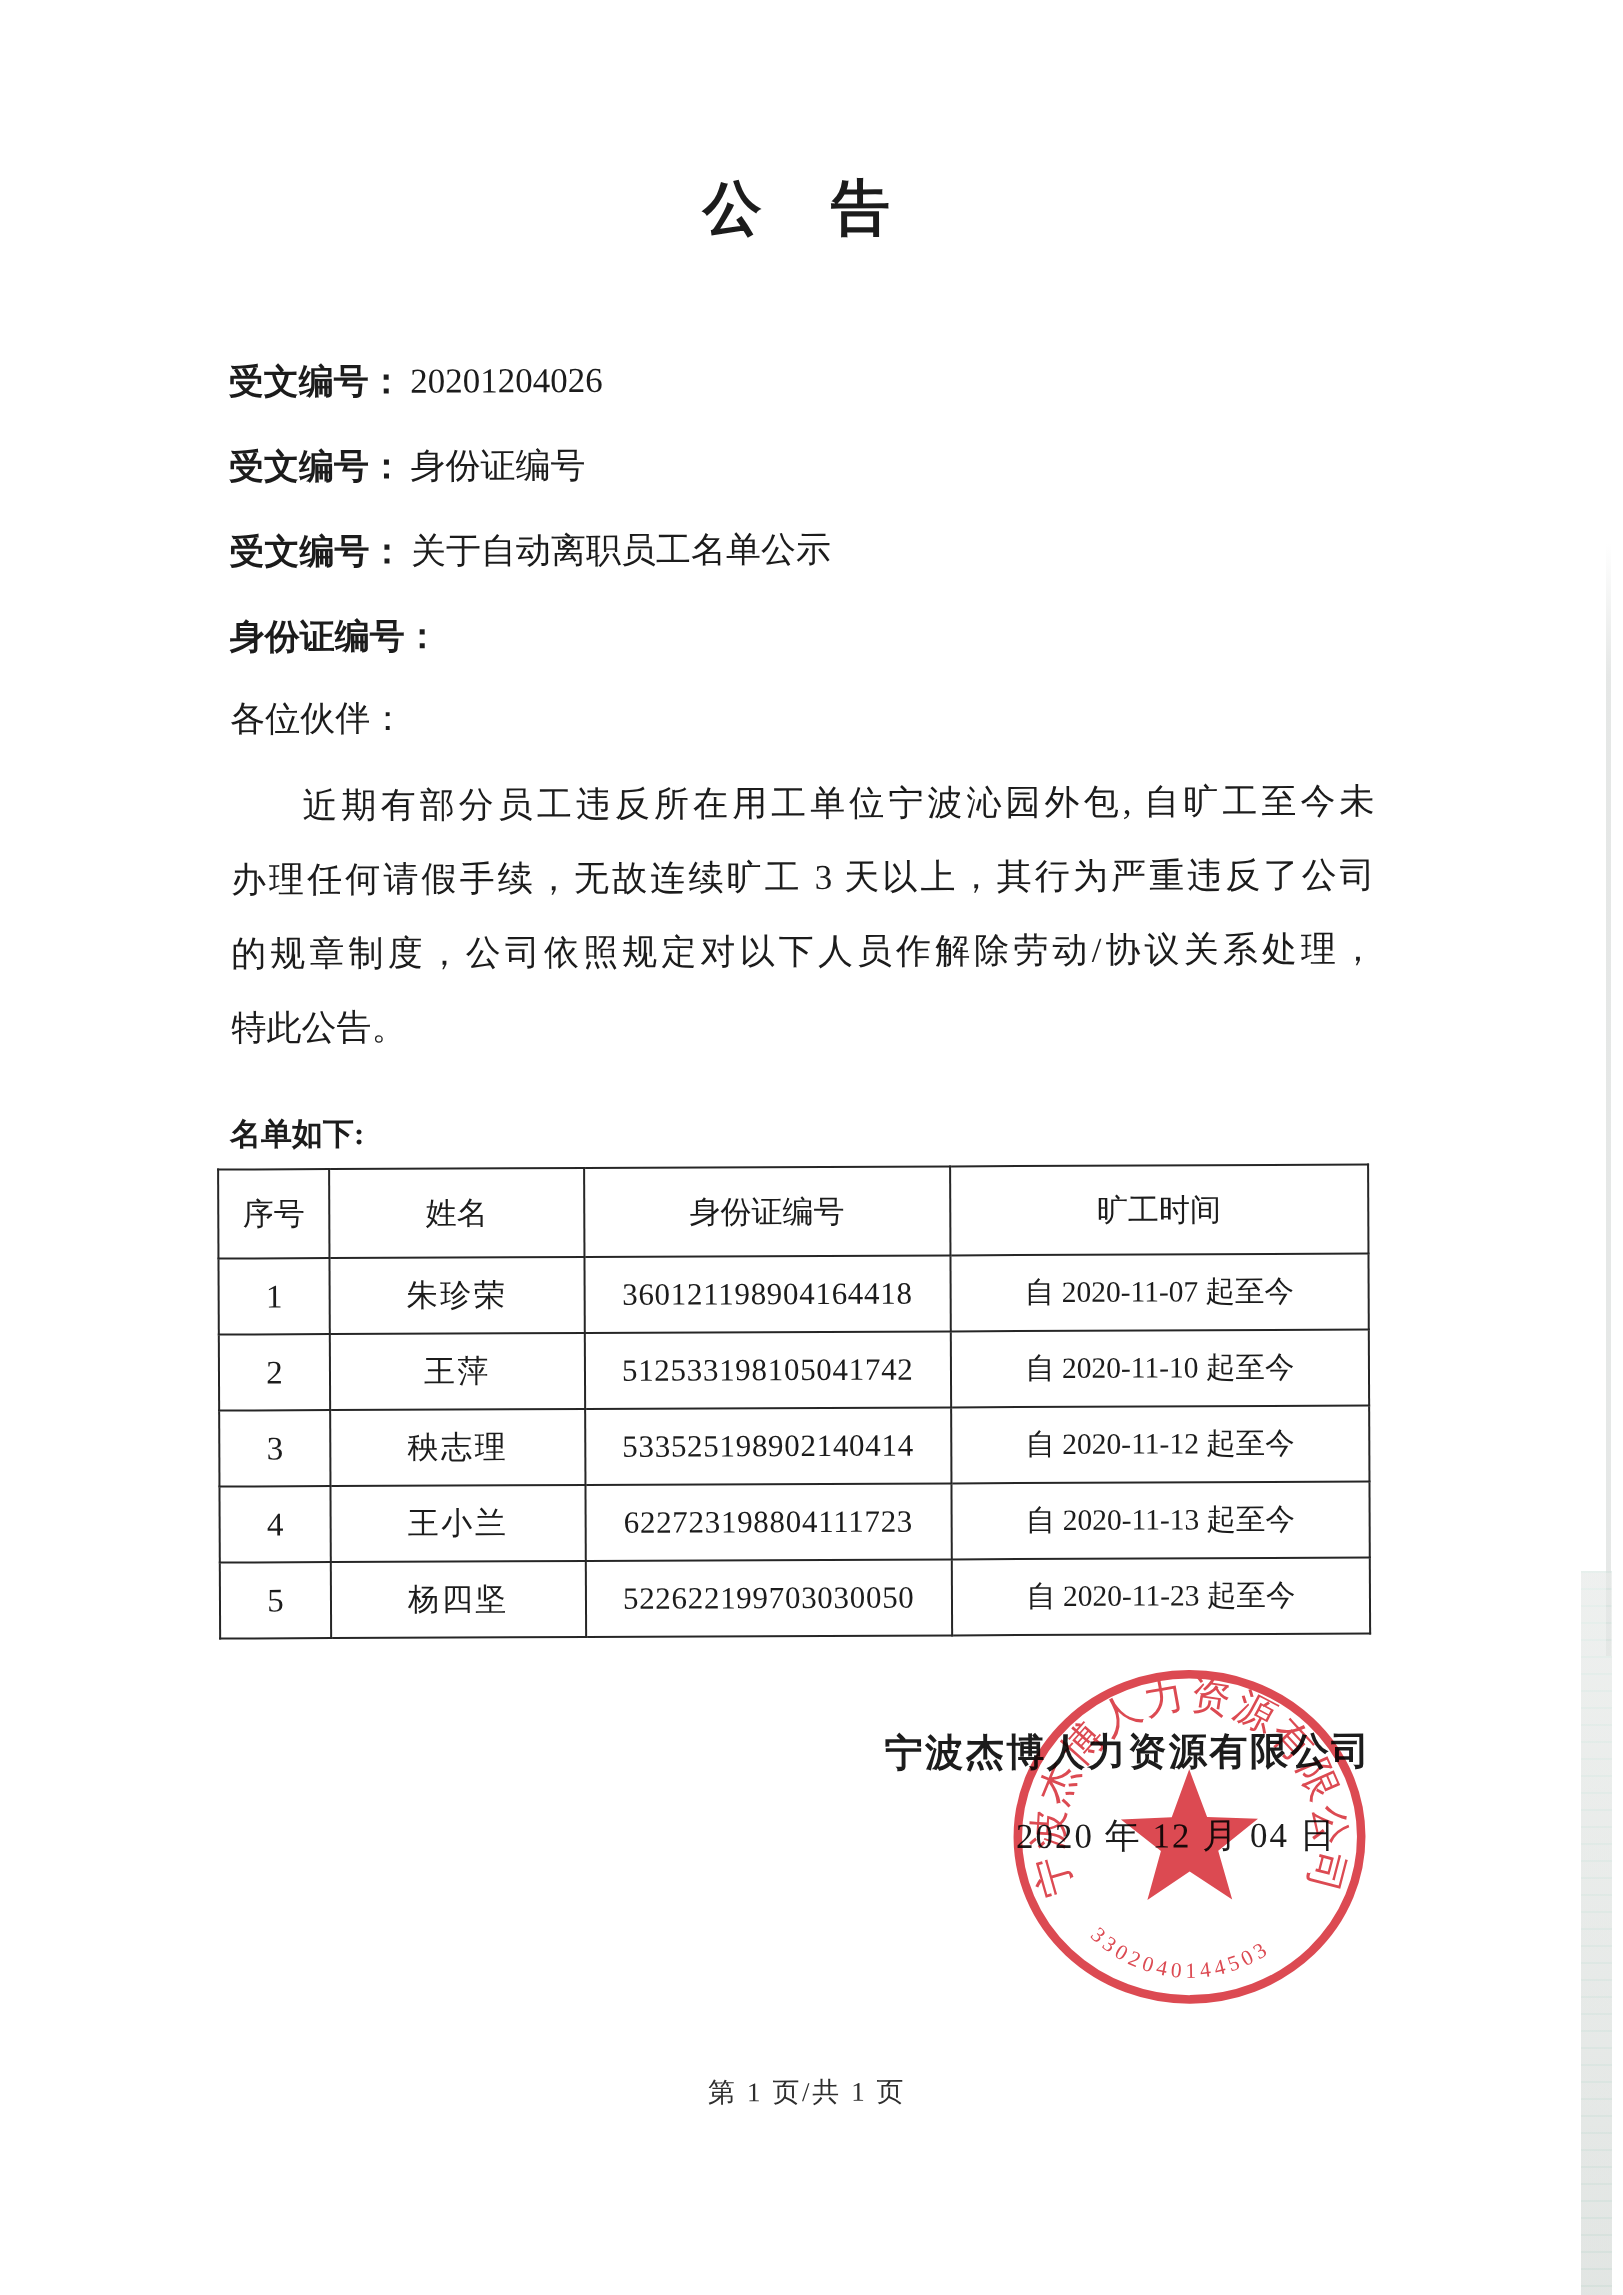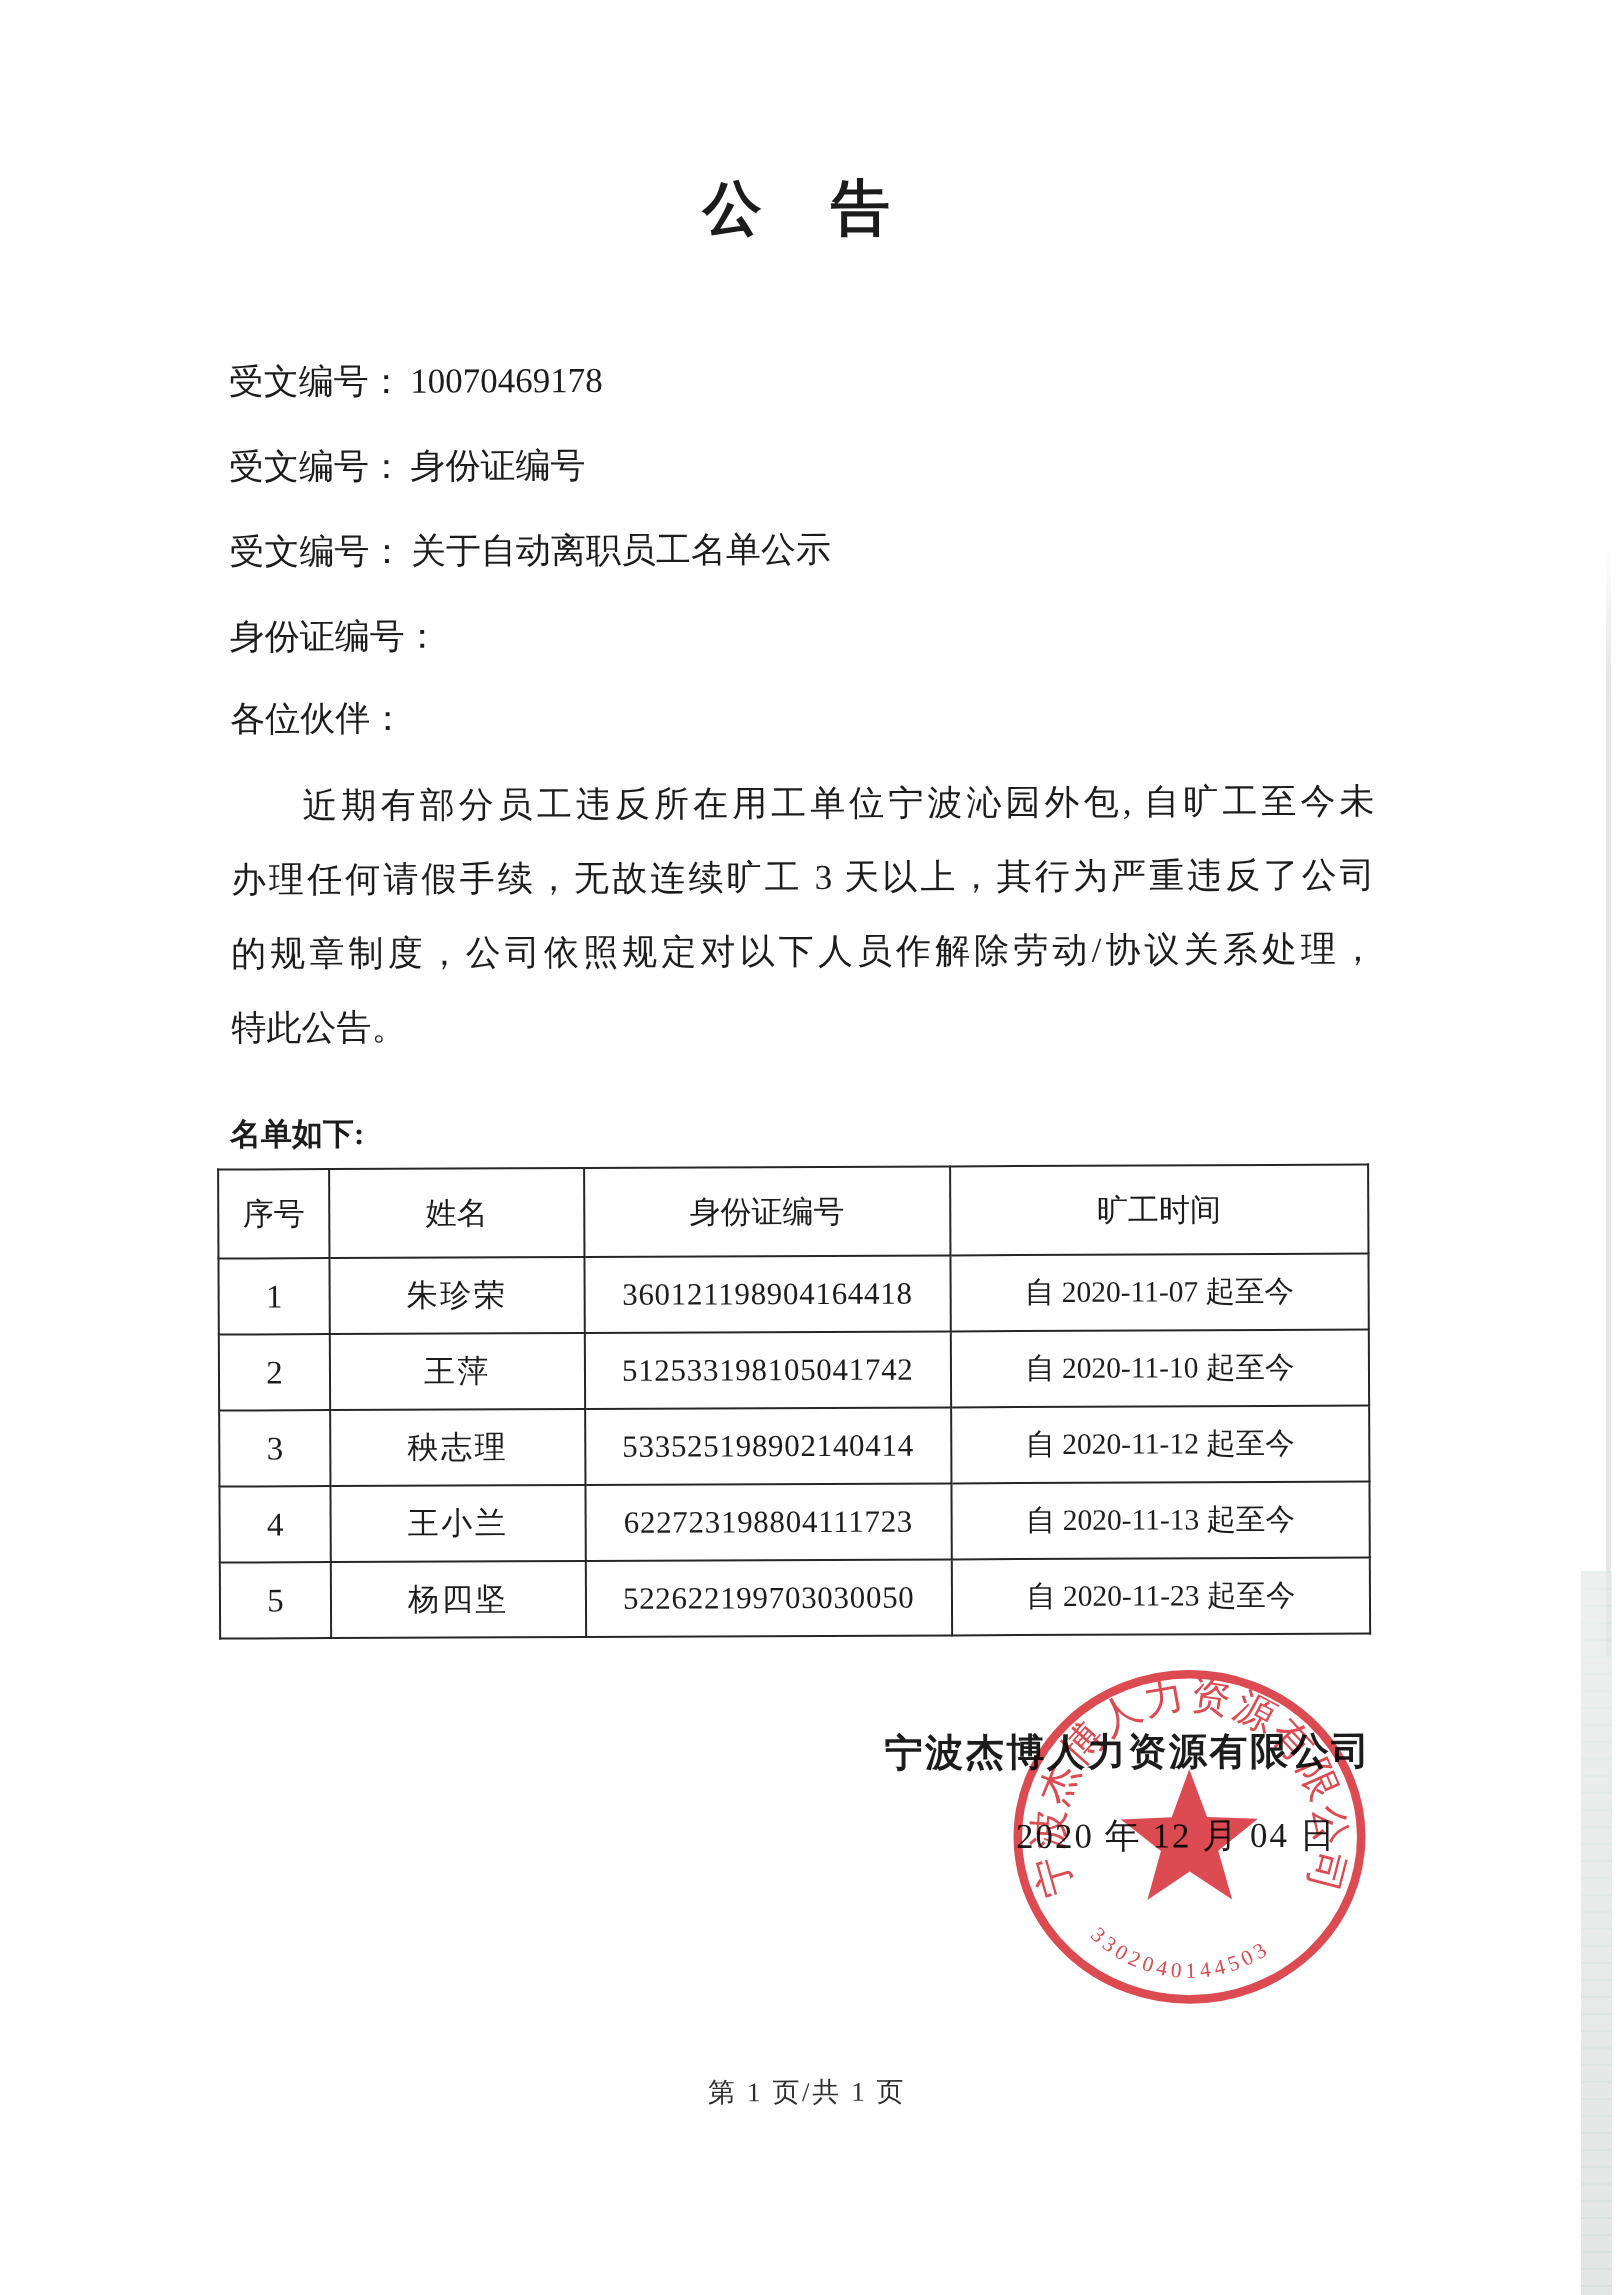--- a/index.html
+++ b/index.html
@@ -24,21 +24,21 @@
     text-align:center;
     font-size:59px;font-weight:700;
     letter-spacing:5.2px;
     white-space:pre;
   }
   .meta-line{
     left:232px;width:1152px;height:46px;
     font-size:35px;line-height:46px;
     white-space:nowrap;
   }
-  .meta-label{font-weight:400;}
+  .meta-label{font-weight:700;}
   .meta-value{font-weight:400;margin-left:6.5px;}
 
   .salutation{
     left:232px;top:695px;width:1142px;
     font-size:35px;line-height:43px;
   }
   .paragraph{
     left:232px;top:767px;width:1144px;
     font-size:35px;line-height:74px;
   }
@@ -115,21 +115,21 @@
   }
 </style>
 </head>
 <body>
 
 <div class="page">
 
   <div class="abs doc-title">公　告</div>
 
   <div class="abs meta-line" style="top:357px">
-    <span class="meta-label">受文编号：</span><span class="meta-value">10070469178</span>
+    <span class="meta-label">受文编号：</span><span class="meta-value">20201204026</span>
   </div>
   <div class="abs meta-line" style="top:442px">
     <span class="meta-label">受文编号：</span><span class="meta-value">身份证编号</span>
   </div>
   <div class="abs meta-line" style="top:527px">
     <span class="meta-label">受文编号：</span><span class="meta-value">关于自动离职员工名单公示</span>
   </div>
   <div class="abs meta-line" style="top:612px">
     <span class="meta-label">身份证编号：</span><span class="meta-value"></span>
   </div>

